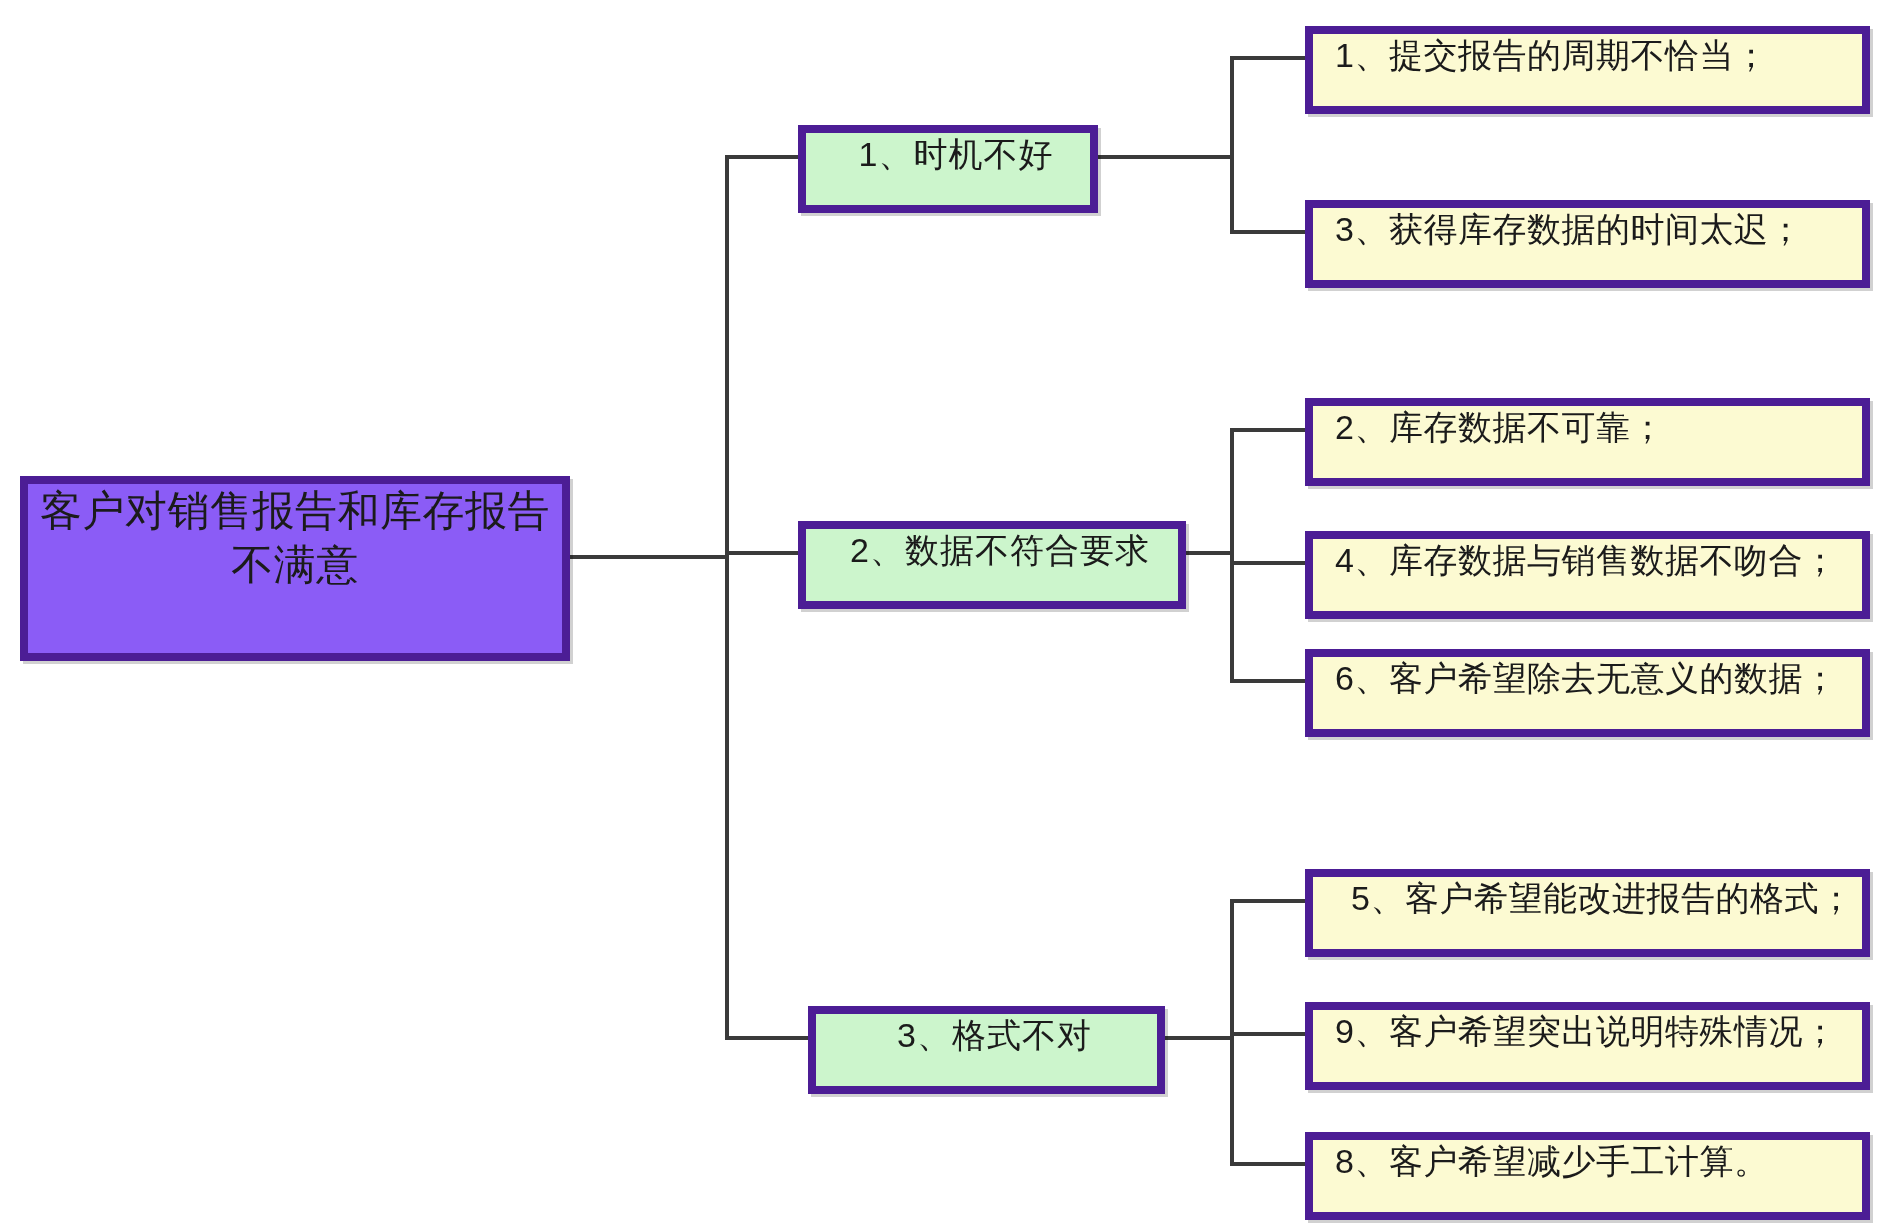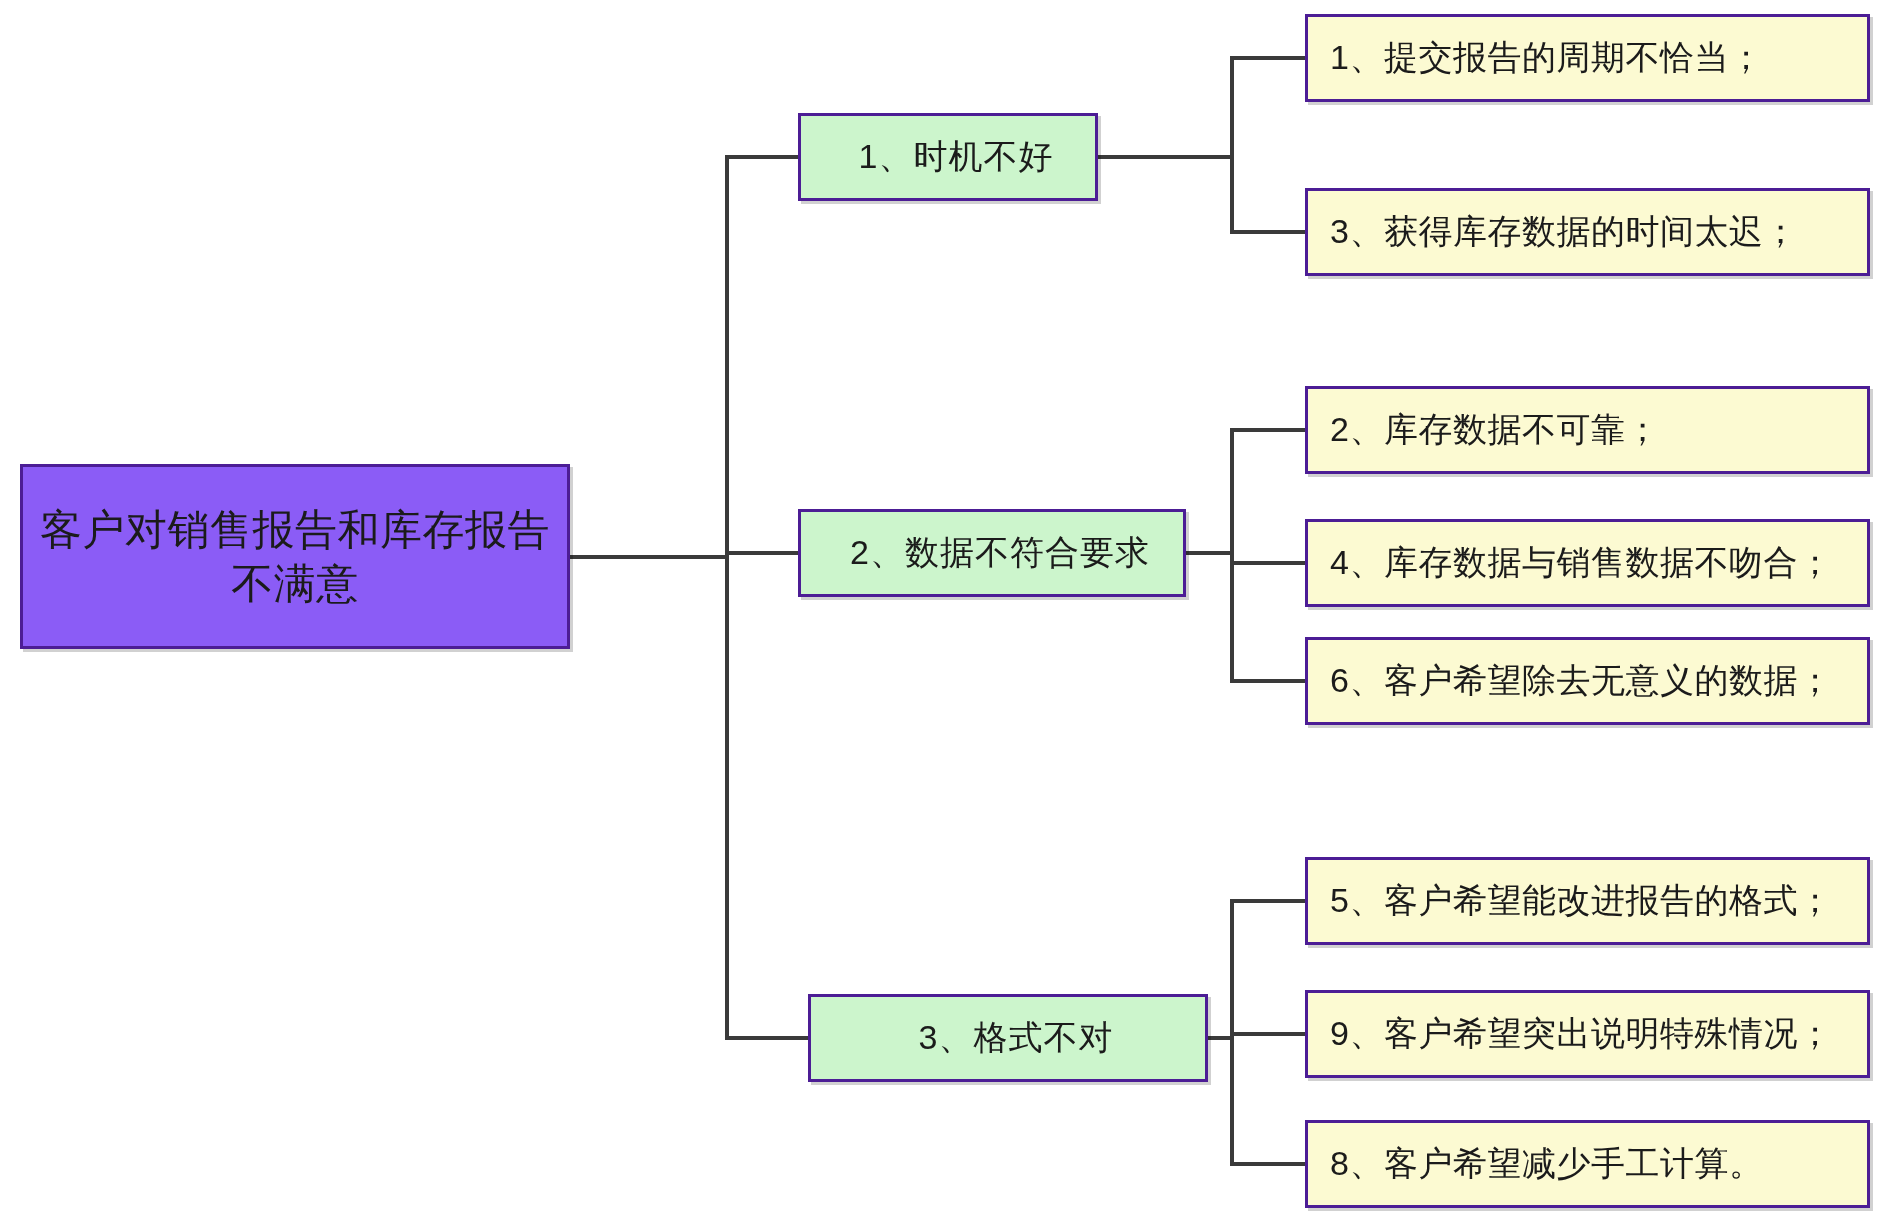--- a/index.html
+++ b/index.html
@@ -23,24 +23,24 @@
     left: 0;
     top: 0;
     width: 1888px;
     height: 1224px;
     pointer-events: none;
   }
   .node {
     position: absolute;
     box-sizing: border-box;
     display: flex;
-    align-items: center;
-    border: 3px solid #4c1d95;
+    border: 8px solid #4c1d95;
     box-shadow: 3px 3px 0 rgba(0,0,0,0.18);
     z-index: 2;
+    margin-top: 12px;
   }
   .node-label {
     width: 100%;
     line-height: 1.28;
     color: #1b1b1b;
     white-space: pre-line;
   }
 
   
   .node.root {
@@ -64,42 +64,42 @@
     height: 88px;
   }
   .node.cat .node-label {
     text-align: center;
     font-size: 34px;
     letter-spacing: 1px;
     padding-left: 16px;
   }
   .node.cat.cat-1 { left: 798px;  top: 113px;  width: 300px; }
   .node.cat.cat-2 { left: 798px;  top: 509px;  width: 388px; }
-  .node.cat.cat-3 { left: 808px;  top: 994px;  width: 400px; }
+  .node.cat.cat-3 { left: 808px;  top: 994px;  width: 357px; }
 
   
   .node.leaf {
     background: #fcfad2;
     left: 1305px;
     width: 565px;
     height: 88px;
     justify-content: flex-start;
   }
   .node.leaf .node-label {
     text-align: left;
     padding-left: 22px;
     font-size: 34px;
     letter-spacing: 0.5px;
   }
   .node.leaf.leaf-0 { top: 14px;   }
   .node.leaf.leaf-1 { top: 188px;  }
   .node.leaf.leaf-2 { top: 386px;  }
   .node.leaf.leaf-3 { top: 519px;  }
   .node.leaf.leaf-4 { top: 637px;  }
-  .node.leaf.leaf-5 { top: 857px;  }
+  .node.leaf.leaf-5 { top: 857px; padding-left: 16px;  }
   .node.leaf.leaf-6 { top: 990px;  }
   .node.leaf.leaf-7 { top: 1120px; }
 </style>
 </head>
 <body>
 
 <div id="canvas">
 
   <svg id="edges" viewBox="0 0 1888 1224" width="1888" height="1224" xmlns="http://www.w3.org/2000/svg">
     <g fill="none" stroke="#3a3a3a" stroke-width="4" stroke-linecap="square">

